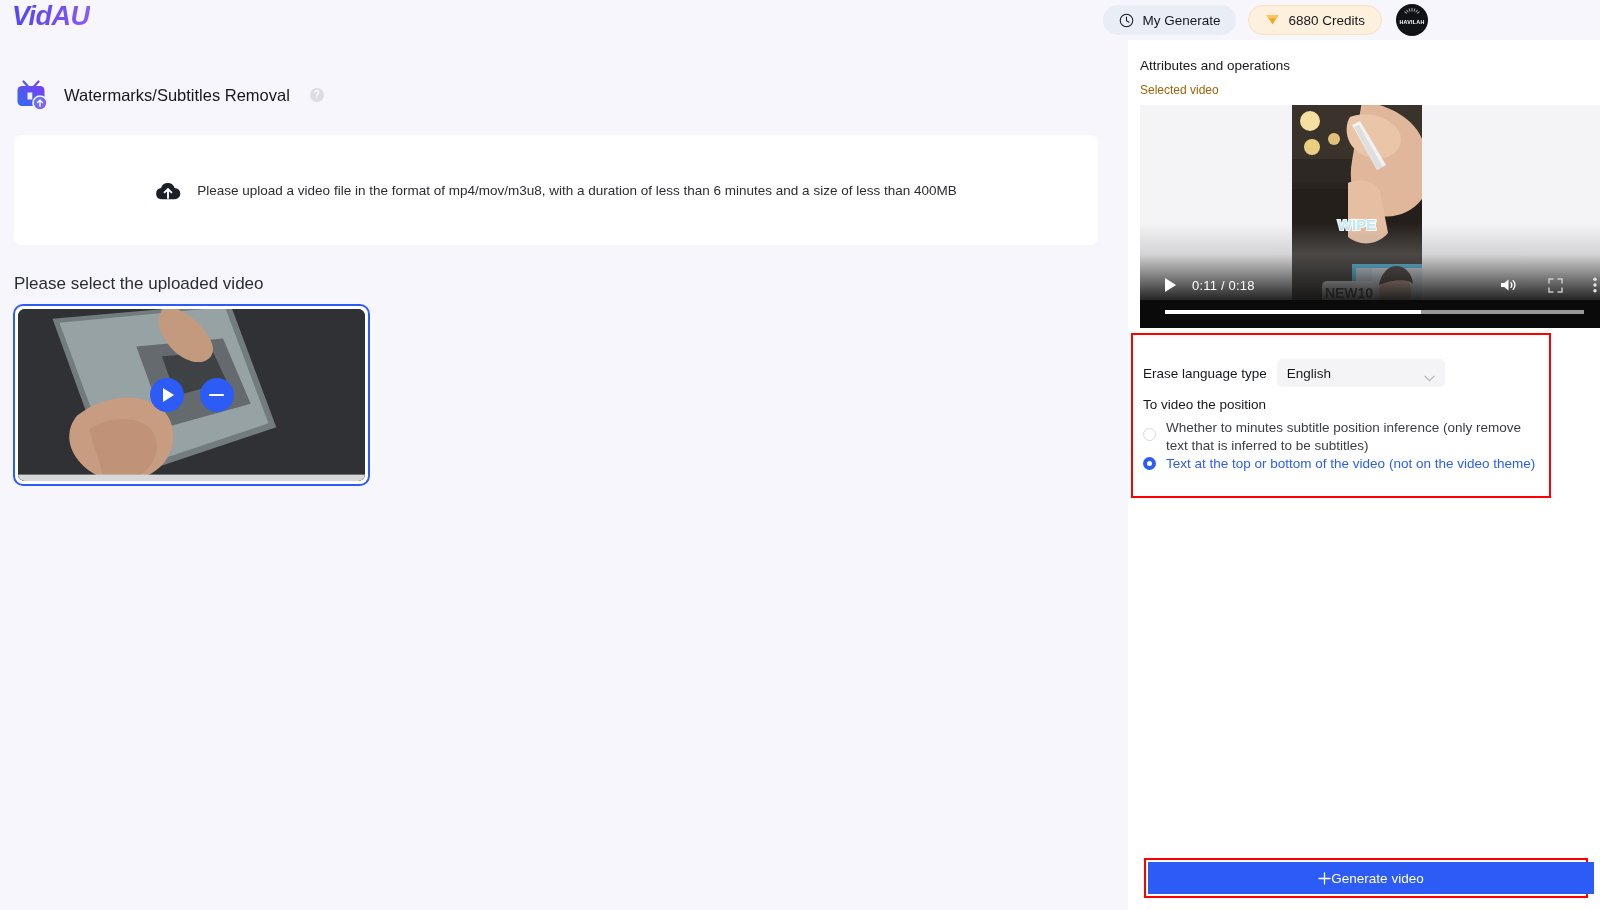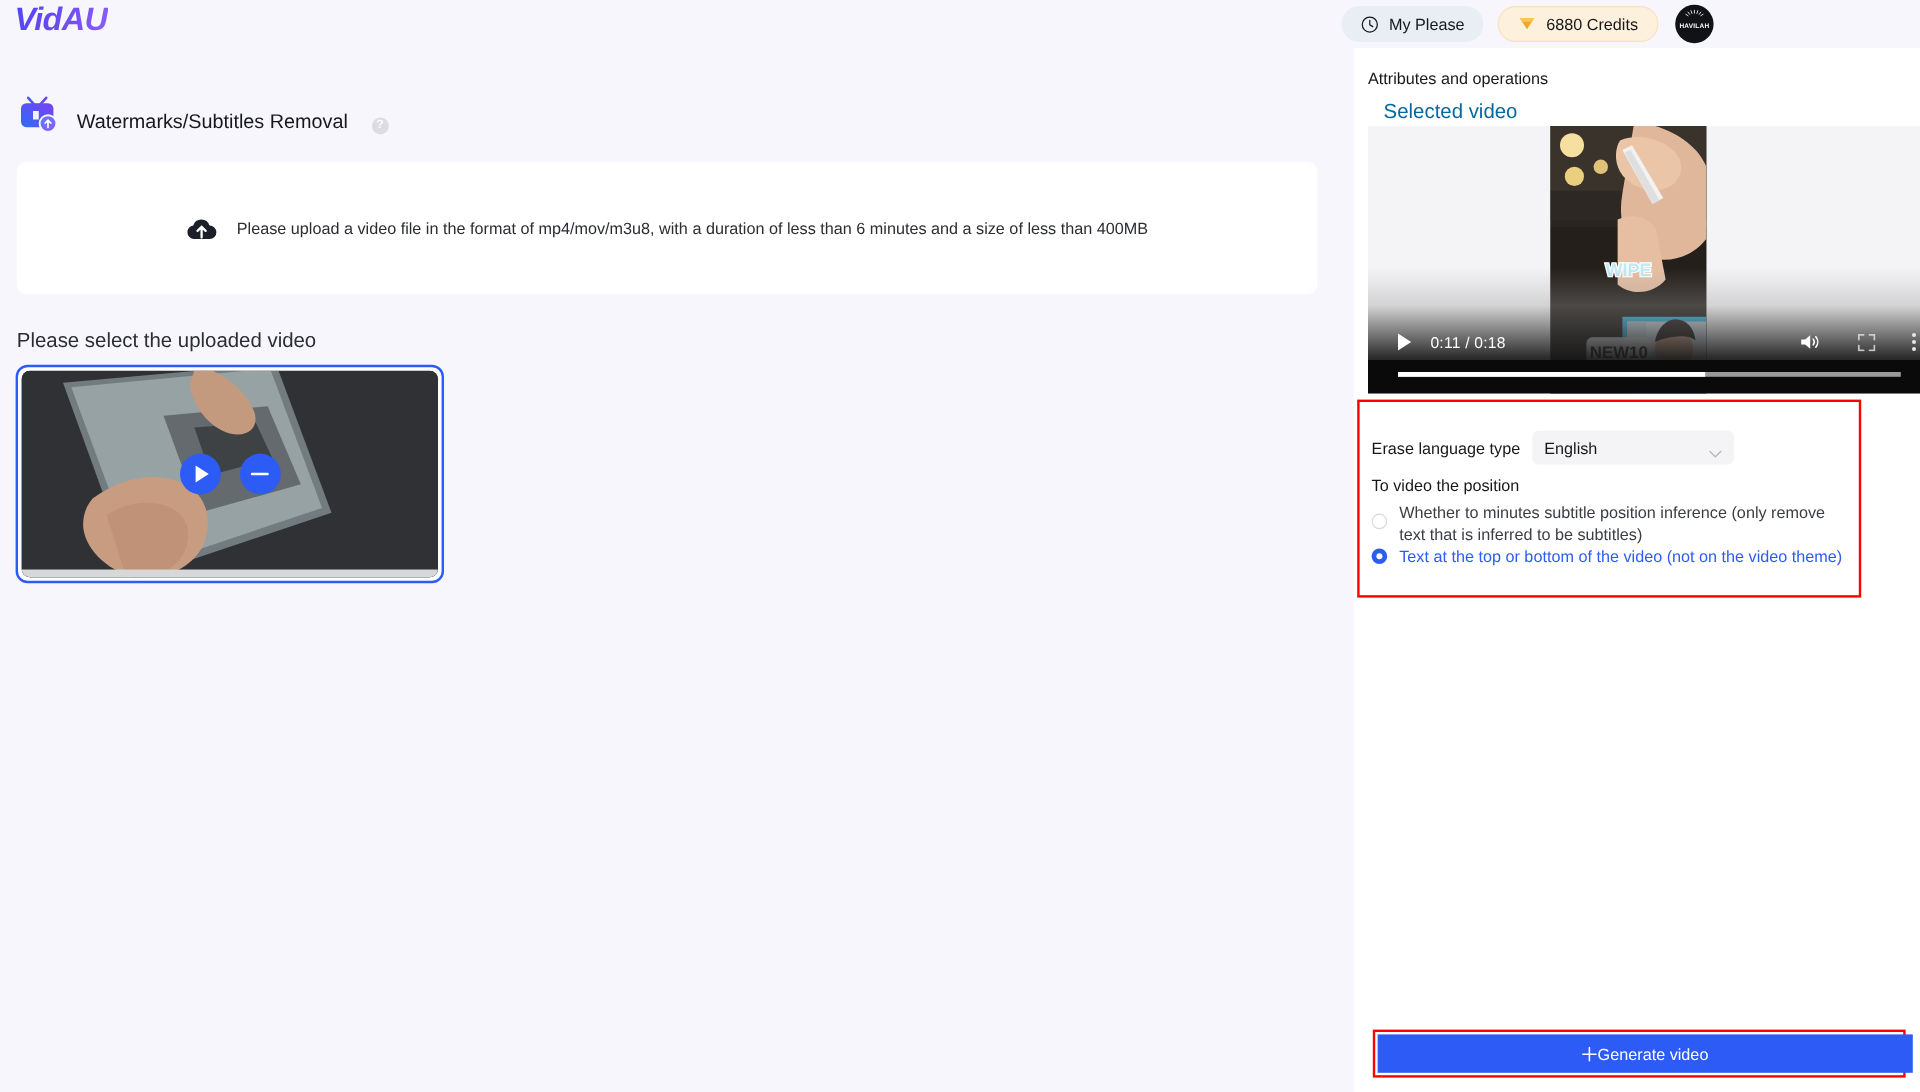--- a/index.html
+++ b/index.html
@@ -51,21 +51,21 @@
     width: 18px; height: 7px;
   }
 
   
   .left-col {
     position: absolute; left: 0; top: 40px;
     width: 1128px; height: 870px; background: #f6f6fc;
   }
   .task-head {
     position: absolute; left: 14px; top: 38px;
-    display: flex; align-items: flex-end; gap: 16px;
+    display: flex; align-items: center; gap: 16px;
   }
   .task-icon { width: 34px; height: 34px; position: relative; display:block; }
   .task-title { font-size: 16.5px; color: #17181c; font-weight: 400; }
   .help-dot {
     width: 14px; height: 14px; border-radius: 50%;
     background: #dcdce4; color: #fbfbfd;
     font-size: 10px; line-height: 14px; text-align: center;
     font-weight: 700; margin-left: 4px;
   }
 
@@ -109,21 +109,21 @@
     margin-left: 3px;
   }
   .minus-bar { width: 15px; height: 2.5px; background: #fff; border-radius: 2px; }
 
   
   .right-panel {
     position: absolute; left: 1128px; top: 40px;
     width: 472px; height: 870px; background: #fff;
   }
   .panel-title { position: absolute; left: 12px; top: 18px; font-size: 13.5px; color: #17181c; }
-  .panel-sub   { position: absolute; left: 25px; top: 43px; font-size: 17px; color: #0369a1; }
+  .panel-sub   { position: absolute; left: 12px; top: 43px; font-size: 12px; color: #a16207; }
 
   .player {
     position: absolute; left: 12px; top: 65px;
     width: 460px; height: 223px;
     background: #f4f4f6; overflow: hidden;
   }
   .player-media {
     position: absolute; left: 152px; top: 0; width: 130px; height: 223px;
     overflow: hidden; background: #2a2520;
   }
@@ -205,21 +205,21 @@
 
   <div class="header-right">
 
     <div class="pill pill-content">
       <span class="clock-ico">
         <svg viewBox="0 0 16 16" width="15" height="15">
           <circle cx="8" cy="8" r="6.7" fill="none" stroke="#17181c" stroke-width="1.1"></circle>
           <path d="M8 4.3V8.2l2.6 1.6" fill="none" stroke="#17181c" stroke-width="1.1" stroke-linecap="round"></path>
         </svg>
       </span>
-      <span>My Please</span>
+      <span>My Generate</span>
     </div>
 
     <div class="pill pill-credits">
       <span class="gem-ico">
         <svg viewBox="0 0 16 15" width="15" height="14">
           <path d="M1.5 2.2h13l-6.5 10z" fill="#f5a623"></path>
           <path d="M1.5 2.2h13l-2.4 3.4H3.9z" fill="#ffc35c"></path>
         </svg>
       </span>
       <span>6880 Credits</span>

